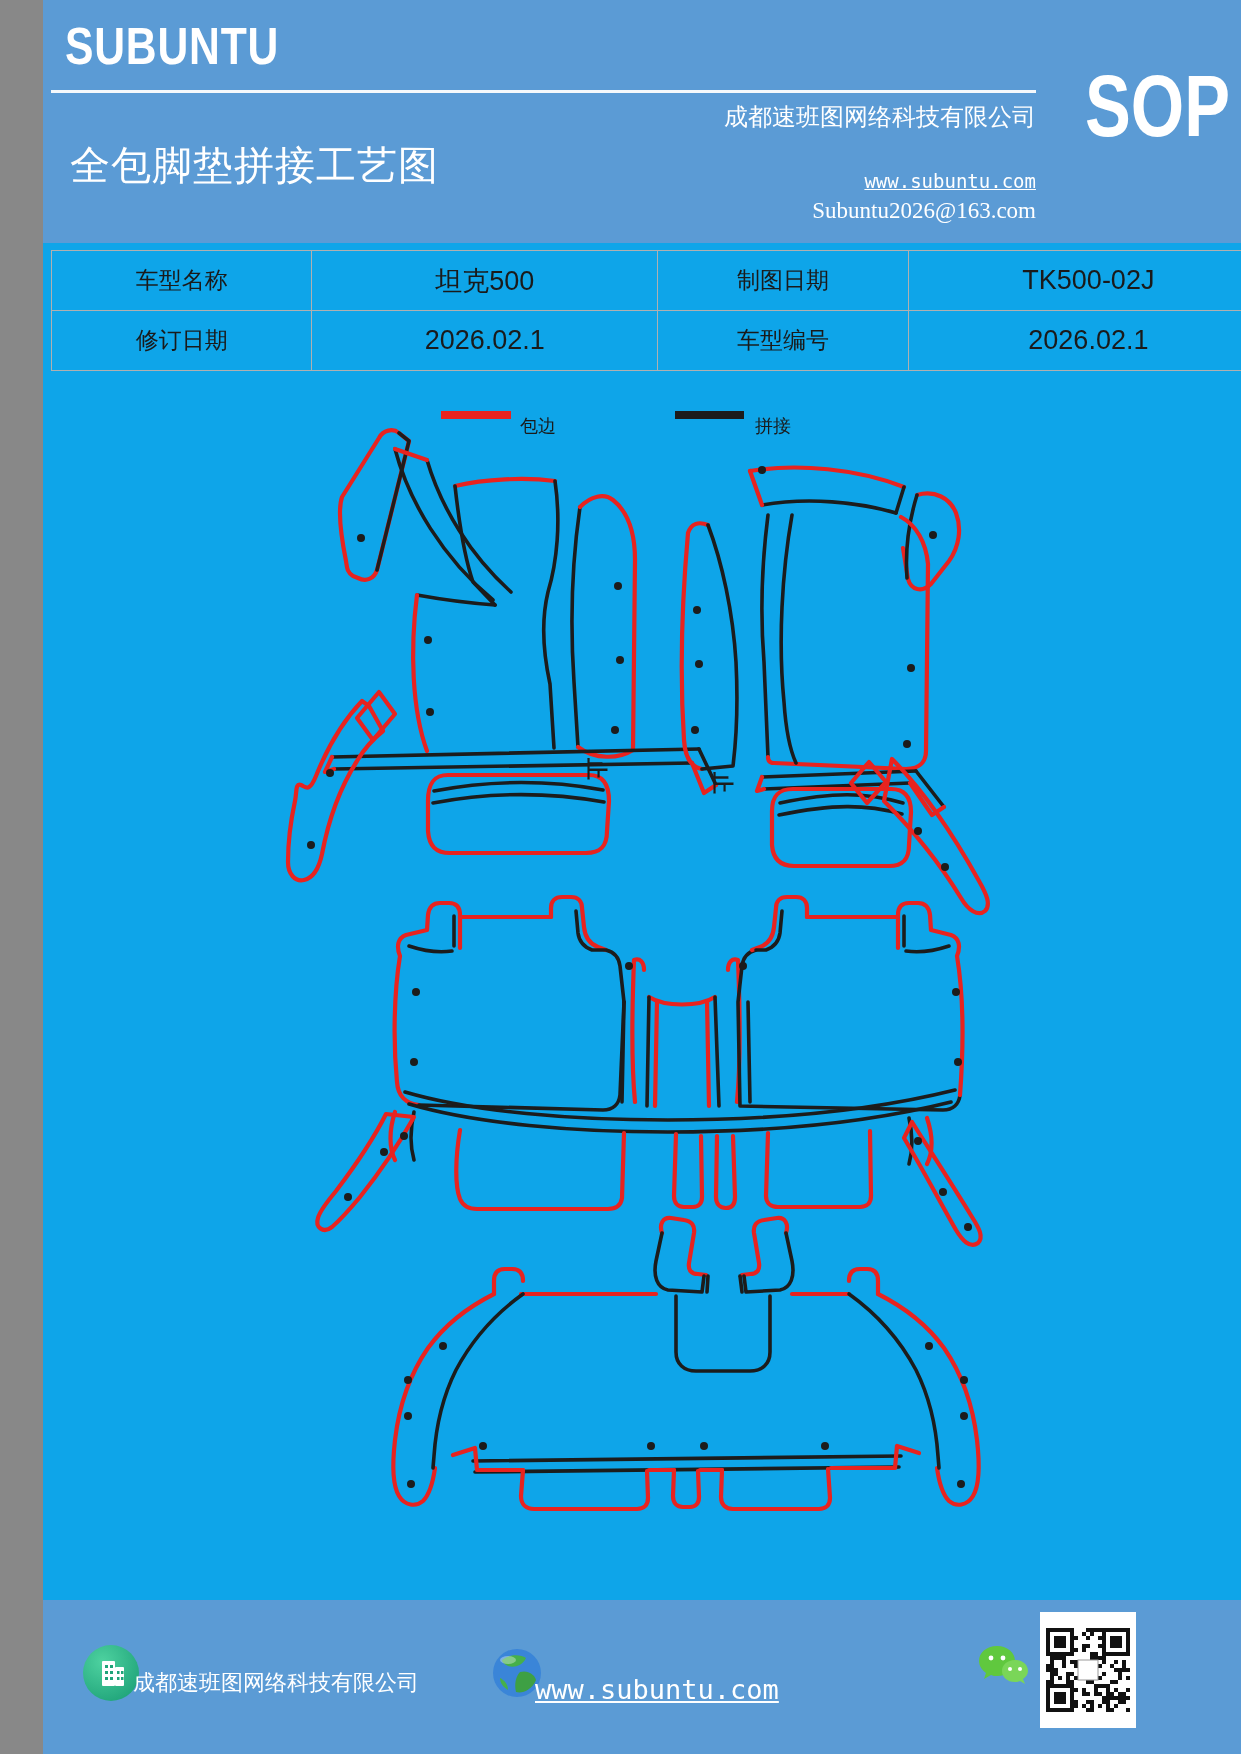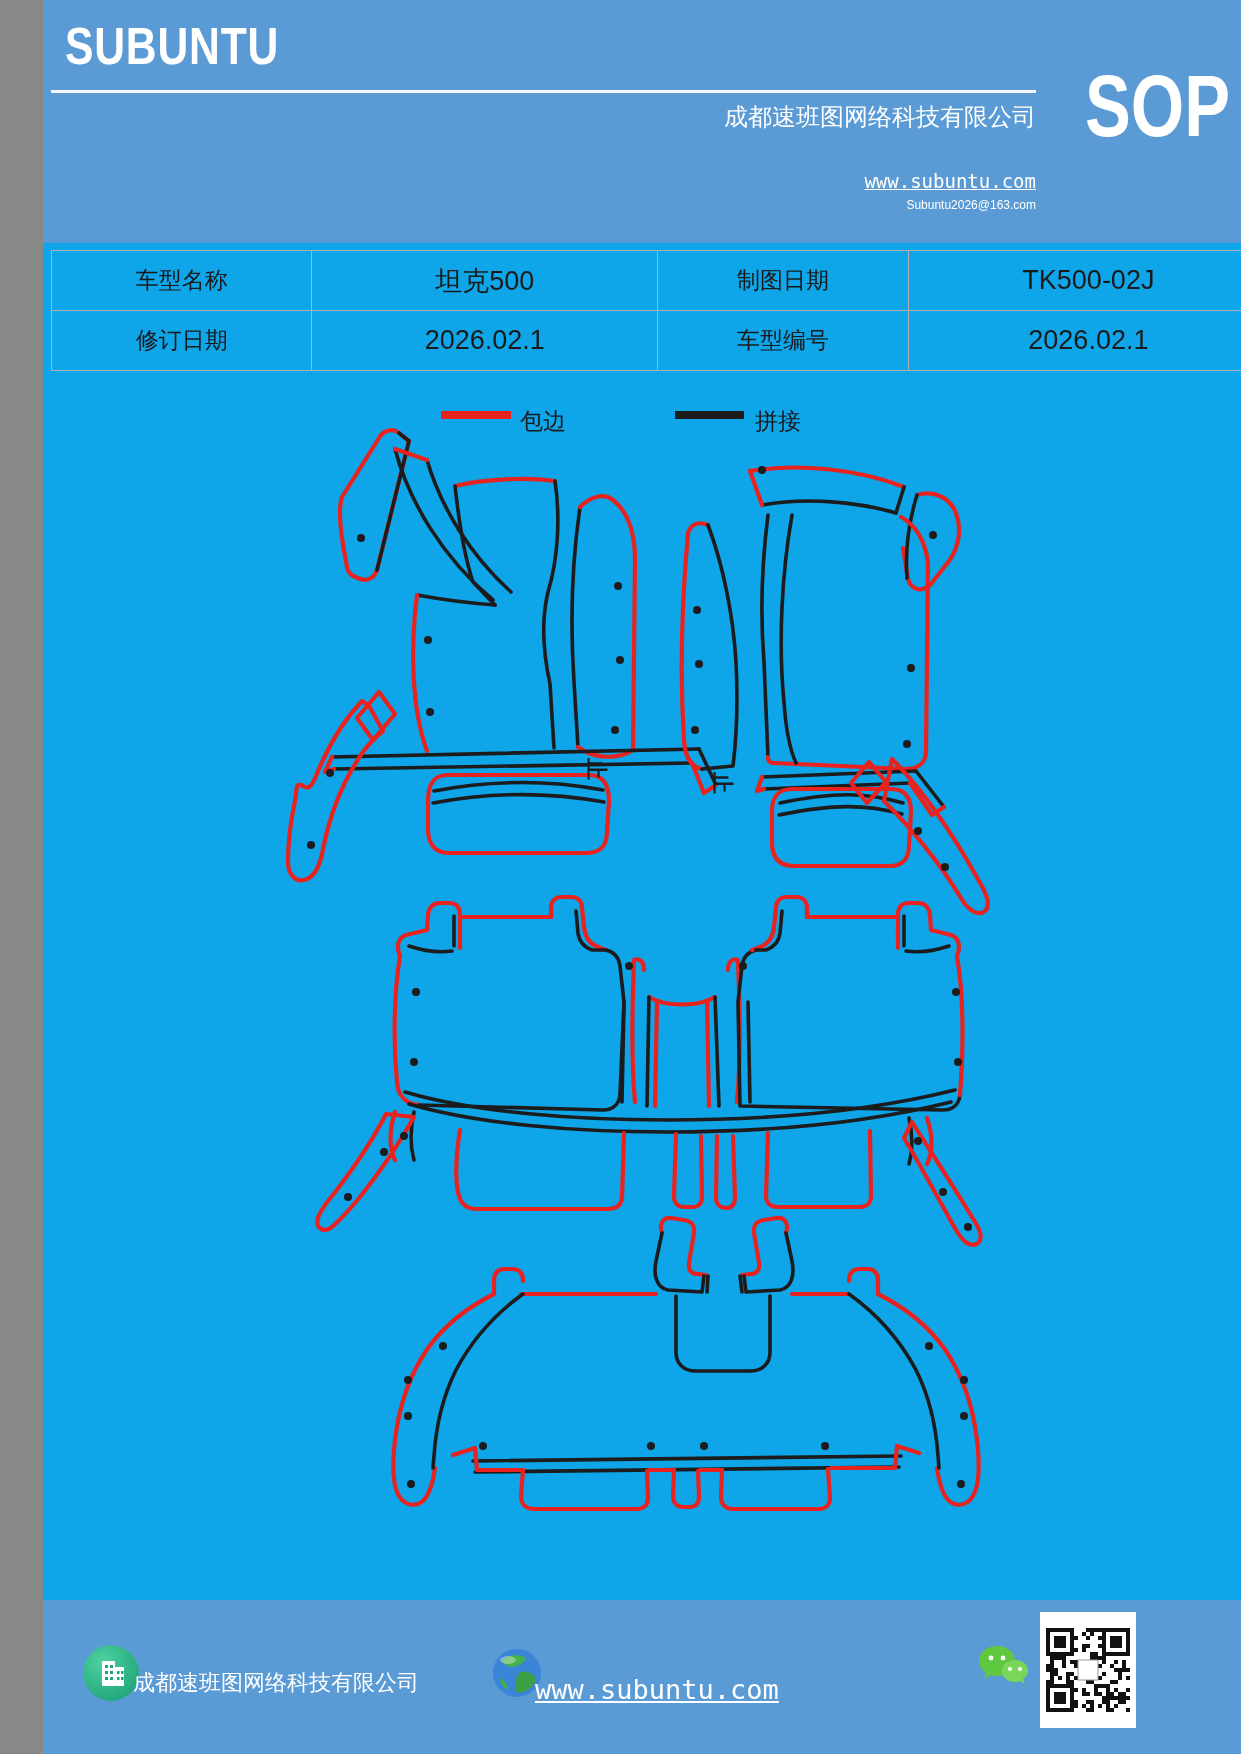--- a/index.html
+++ b/index.html
@@ -11,34 +11,34 @@
         transform:scaleX(.82);transform-origin:left top;letter-spacing:1px;
         font-family:"Liberation Sans","DejaVu Sans",sans-serif;}
   #header-rule{position:absolute;left:8px;top:90px;width:985px;height:3px;background:#f5f8fb;}
   #doc-title{position:absolute;left:27px;top:138px;color:#fff;font-size:40px;letter-spacing:1px;
         font-family:"Liberation Serif","DejaVu Serif",serif;}
   #header-right{position:absolute;right:248px;top:0;width:420px;text-align:right;color:#fff;}
   #header-company{position:absolute;right:0;top:101px;font-size:24px;white-space:nowrap;
         font-family:"Liberation Serif","DejaVu Serif",serif;}
   #header-site{position:absolute;right:0;top:170px;font-size:19px;text-decoration:underline;
         white-space:nowrap;font-family:"DejaVu Sans Mono","Liberation Mono",monospace;}
-  #header-email{position:absolute;right:0;top:198px;font-size:12px;white-space:nowrap;
-        font-family:Liberation Sans, sans-serif;}
+  #header-email{position:absolute;right:0;top:198px;font-size:23px;white-space:nowrap;
+        font-family:Liberation Serif, serif;}
   #sop{position:absolute;left:1042px;top:62px;color:#fff;font-size:88px;font-weight:bold;line-height:1;
         transform:scaleX(.78);transform-origin:left top;}
   
   #info-table{position:absolute;left:8px;top:250px;width:1218px;border-collapse:collapse;}
   #info-table td{border:1.5px solid #b0b0b0;height:57px;text-align:center;vertical-align:middle;
         color:#1a1a1a;}
   td.tlabel{font-family:"Liberation Serif","DejaVu Serif",serif;font-size:23px;}
   td.tvalue{font-family:"Liberation Sans","DejaVu Sans",sans-serif;font-size:27px;}
   .w1{width:21.4%}.w2{width:28.4%}.w3{width:20.6%}.w4{width:29.6%}
   
   #legend{position:absolute;left:0;top:398px;width:1241px;height:36px;}
-  .legend-label{position:absolute;top:8px;font-size:23px;color:#1a1a1a;
+  .legend-label{position:absolute;top:16px;font-size:18px;color:#1a1a1a;
         font-family:"Liberation Serif","DejaVu Serif",serif;}
   .legend-swatch{position:absolute;top:13px;}
   
   #diagram{position:absolute;left:0;top:0;width:1241px;height:1754px;pointer-events:none;}
   #diagram path{fill:none;stroke-linecap:round;stroke-linejoin:round;}
   .edge{stroke:#e8231f;stroke-width:4.2px;}
   .seam{stroke:#1c1c1c;stroke-width:3.6px;}
   .dot{fill:#1c1c1c;}
   .stop-mark{font-family:"Liberation Serif","DejaVu Serif",serif;font-size:22px;font-weight:bold;fill:#1c1c1c;}
   
@@ -53,20 +53,21 @@
   #footer-qr{position:absolute;left:997px;top:12px;width:96px;height:116px;background:#fff;}
 </style>
 </head>
 <body>
 
 <div id="page">
 
   <div id="header">
     <div id="logo">SUBUNTU</div>
     <div id="header-rule"></div>
+    <div id="doc-title">全包脚垫拼接工艺图</div>
     <div id="header-right">
       <div id="header-company">成都速班图网络科技有限公司</div>
       <div id="header-site">www.subuntu.com</div>
       <div id="header-email">Subuntu2026@163.com</div>
     </div>
     <div id="sop">SOP</div>
   </div>
 
   <table id="info-table">
     <tbody>

